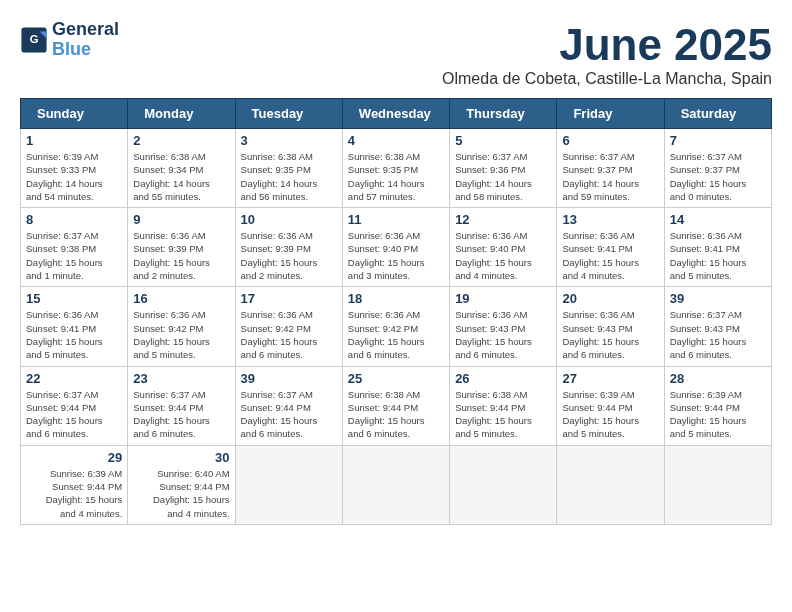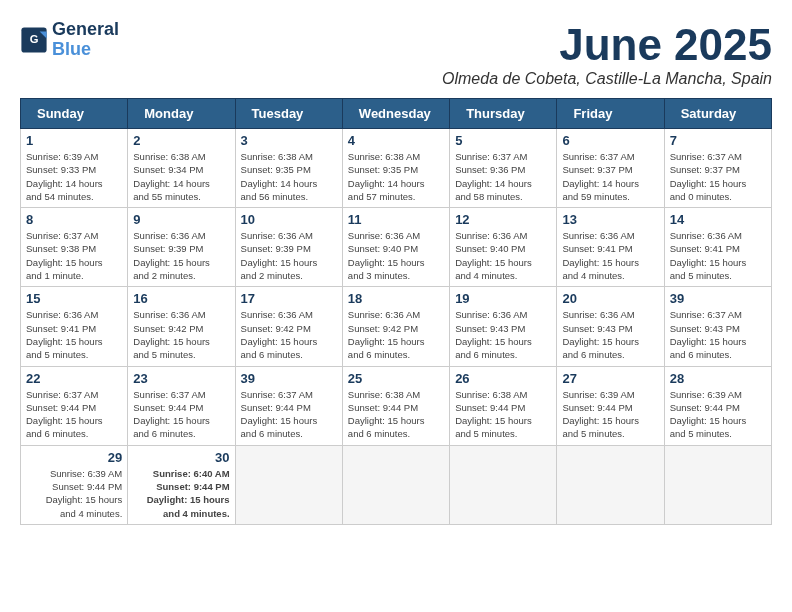--- a/index.html
+++ b/index.html
@@ -34,21 +34,20 @@
       margin-bottom: 2px;
     }
     .month-title {
       font-size: 44px;
       font-weight: bold;
       color: #1a3a5c;
     }
     .location-title {
       font-size: 16px;
       color: #333;
-      font-style: italic;
     }
     table {
       width: 100%;
       border-collapse: collapse;
       margin-top: 8px;
     }
     th {
       background-color: #2c5f8a;
       color: white;
       font-size: 13px;
@@ -334,21 +333,21 @@
       <tr>
         <td>
           <div class="day-number">29</div>
           <div class="day-info" style="white-space: pre-line;">Sunrise: 6:39 AM
 Sunset: 9:44 PM
 Daylight: 15 hours
 and 4 minutes.</div>
         </td>
         <td>
           <div class="day-number">30</div>
-          <div class="day-info" style="white-space: pre-line; font-weight: bold;">Sunrise: 6:40 AM
+          <div class="day-info" style="white-space: pre-line;">Sunrise: 6:40 AM
 Sunset: 9:44 PM
 Daylight: 15 hours
 and 4 minutes.</div>
         </td>
         <td class="empty"></td>
         <td class="empty"></td>
         <td class="empty"></td>
         <td class="empty"></td>
         <td class="empty"></td>
       </tr>

